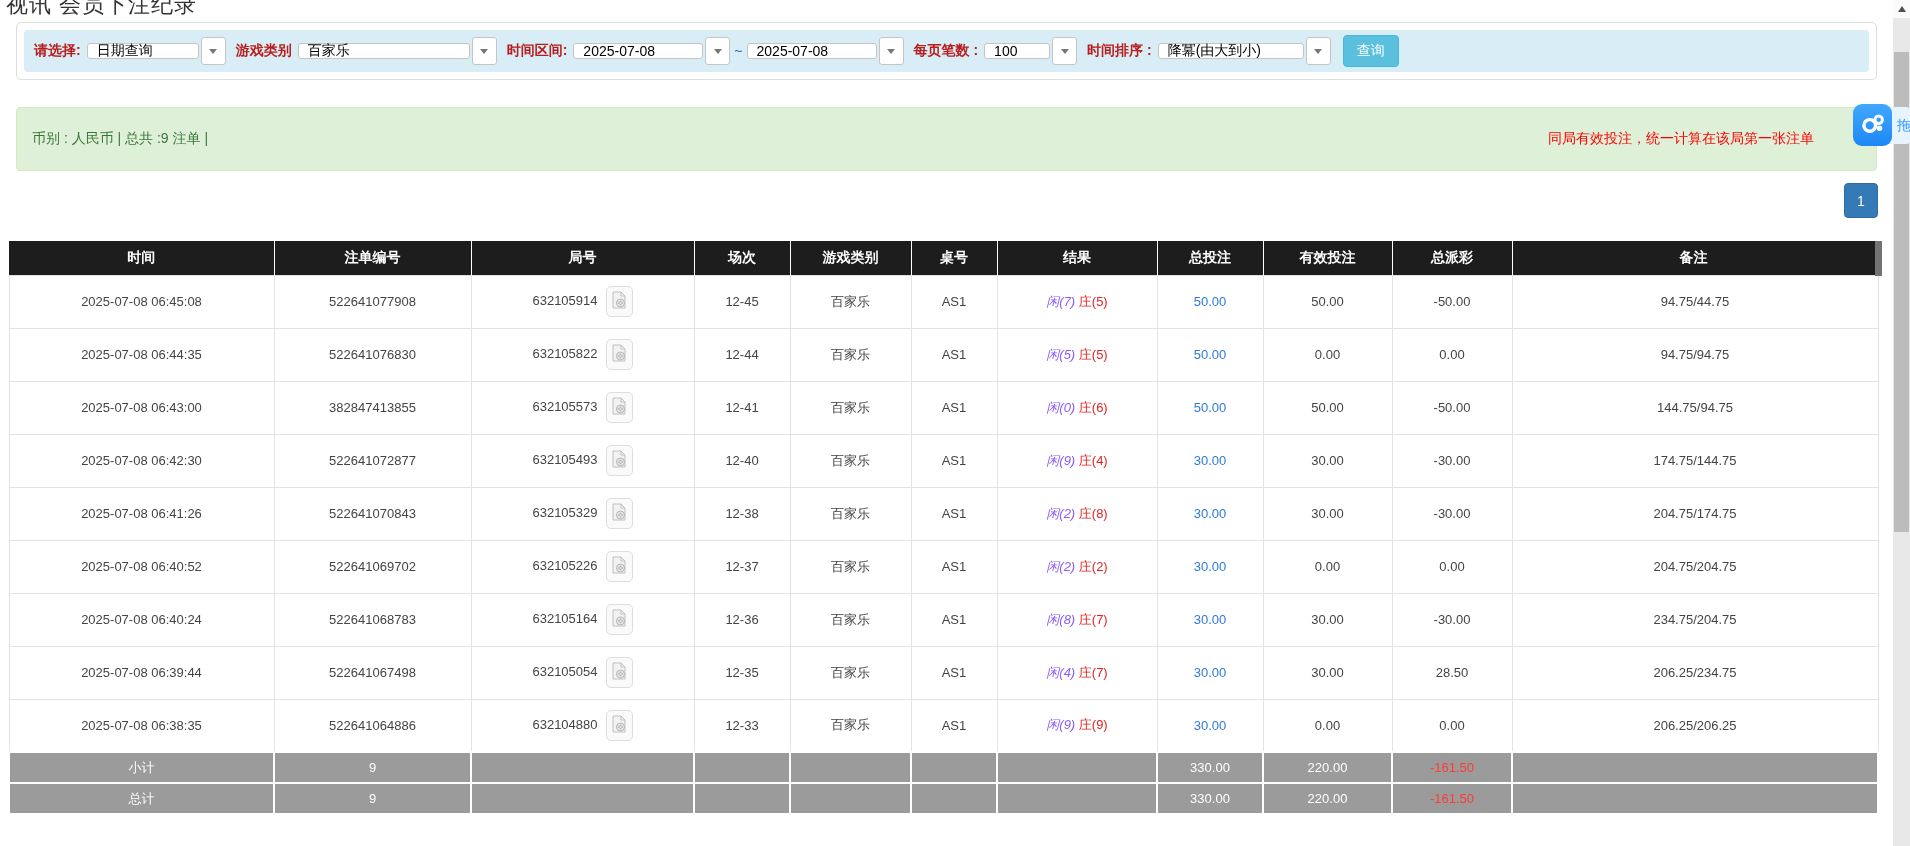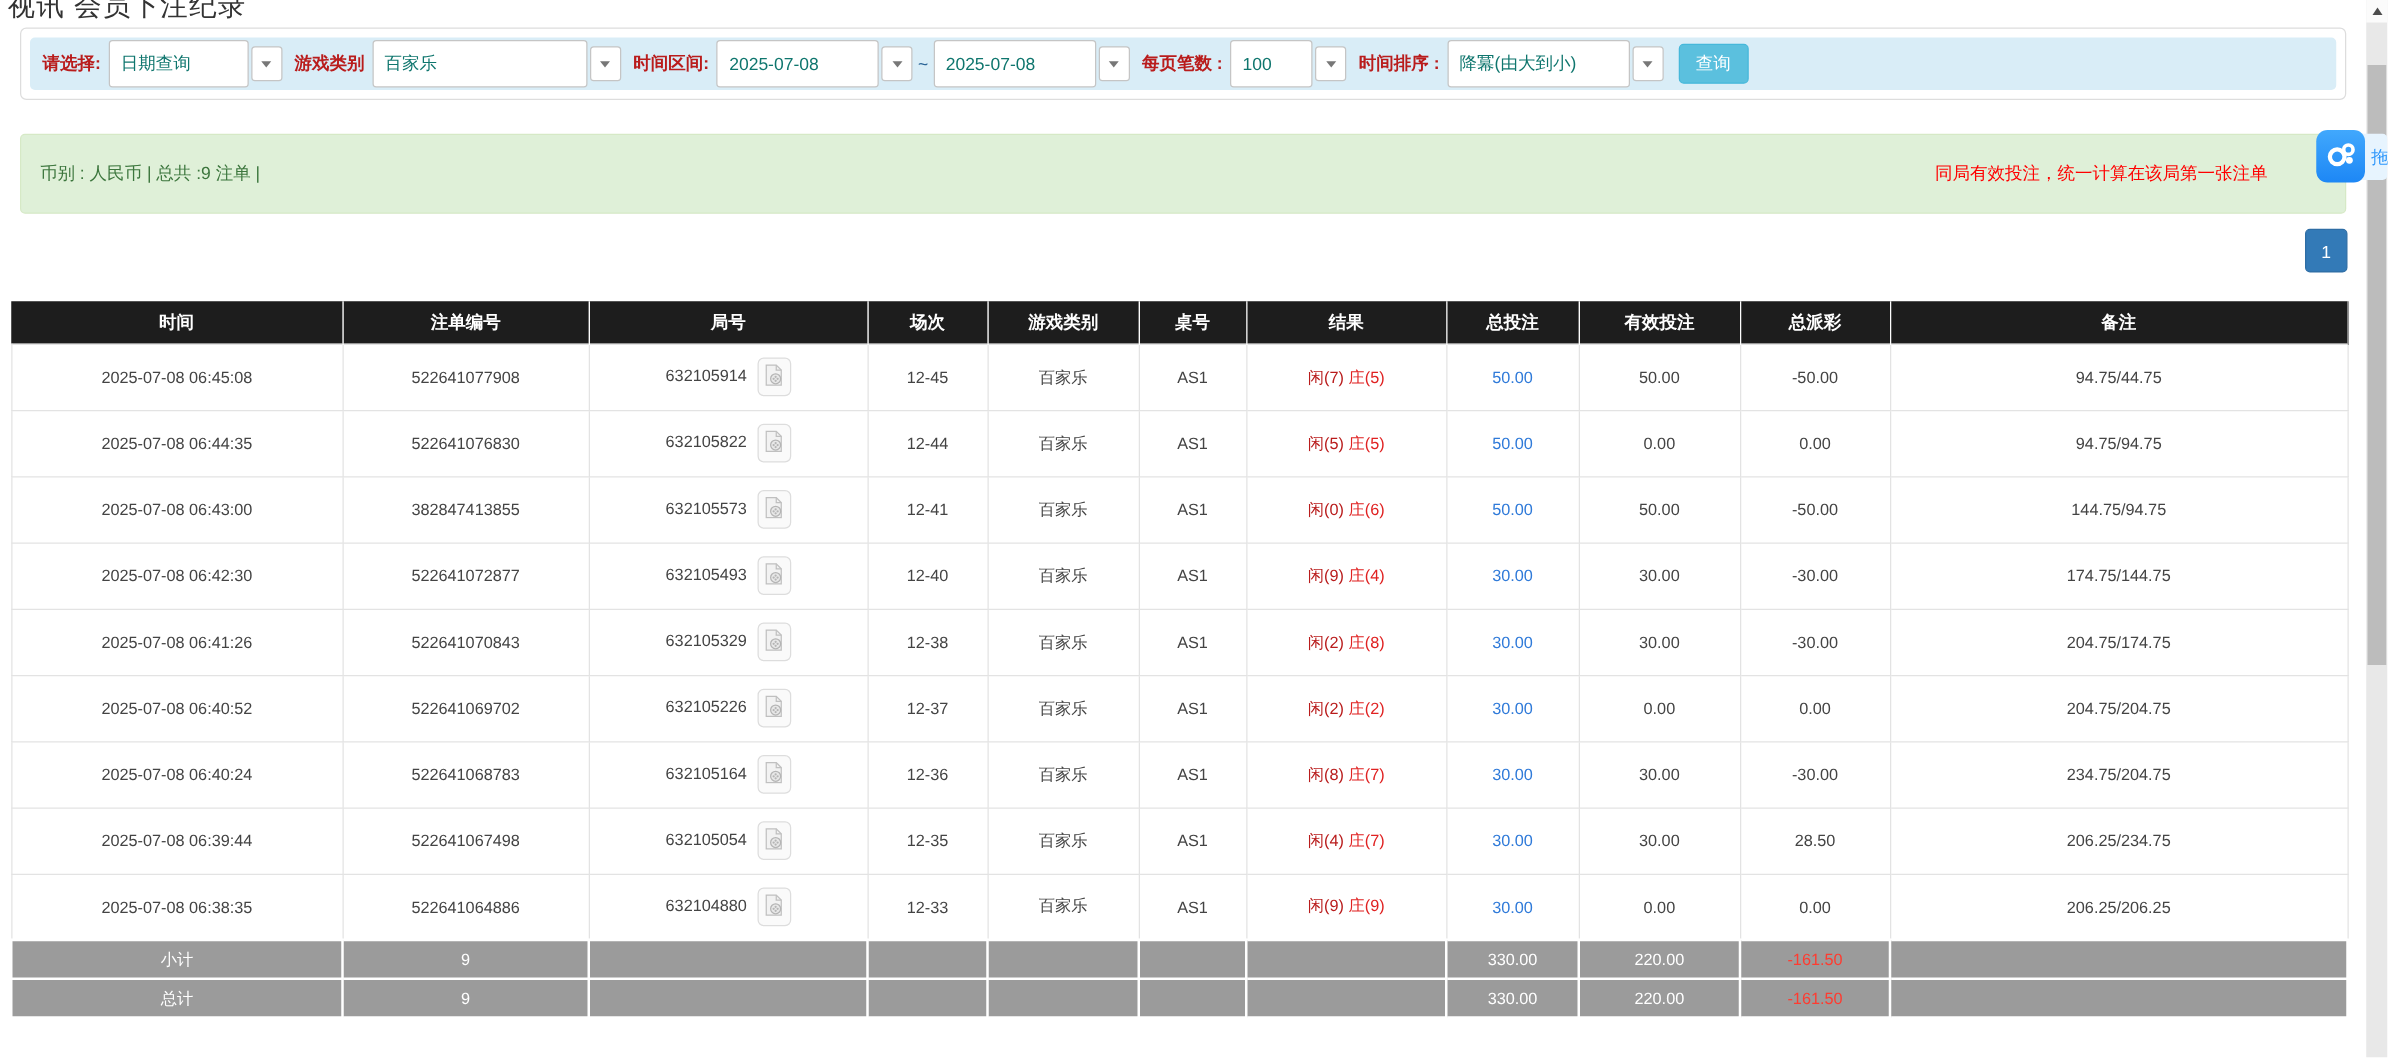--- a/index.html
+++ b/index.html
@@ -9,22 +9,22 @@
 
   .page-title { position:absolute; left:6px; top:-10px; font-size:22px; color:#333; letter-spacing:1px; }
 
   
   .filter-wrap { position:absolute; left:16px; top:22px; width:1861px; height:58px;
     background:#fff; border:1px solid #ddd; border-radius:5px; }
   .filter-bar { position:absolute; left:7px; right:7px; top:7px; bottom:7px;
     background:#d9edf7; border-radius:4px; display:flex; align-items:center; padding:0 10px; }
   .f-label { font-size:14px; font-weight:bold; color:#b91c1c; margin:0 6px 0 10px; white-space:nowrap; }
   .sel { display:inline-flex; align-items:center; }
-  .sel-value { height:38px; background:#fff; border:1px solid #c5c5c5; border-radius:3px;
-    font-size:14px; color:#0f766e; display:flex; align-items:center; padding:0 9px; }
+  .sel-value { height:16px; background:#fff; border:1px solid #c5c5c5; border-radius:3px;
+    font-size:14px; color:#000000; display:flex; align-items:center; padding:0 9px; }
   .sel-btn { width:25px; height:28px; margin-left:2px; background:#fff; border:1px solid #c5c5c5;
     border-radius:3px; display:flex; align-items:center; justify-content:center; cursor:pointer; }
   .caret { width:0; height:0; border-left:4px solid transparent; border-right:4px solid transparent;
     border-top:5px solid #777; }
   .tilde { font-size:14px; color:#2a6496; margin:0 4px; }
   .btn-search { margin-left:12px; background:#5bc0de; border:1px solid #46b8da; color:#fff;
     font-size:14px; padding:6px 13px; border-radius:4px; cursor:pointer; }
 
   
   .summary-bar { position:absolute; left:16px; top:107px; width:1861px; height:64px;
@@ -44,25 +44,25 @@
   
   .page-btn { position:absolute; left:1844px; top:183px; width:34px; height:35px;
     background:#337ab7; border:1px solid #2e6da4; border-radius:4px; color:#fff;
     font-size:14px; display:flex; align-items:center; justify-content:center; cursor:pointer; }
 
   
   table.bets { position:absolute; left:8px; top:241px; width:1869px;
     border-collapse:collapse; table-layout:fixed; }
   table.bets th { height:34px; background:#1d1d1d; color:#fff; font-size:14px; font-weight:bold;
     border-right:1px solid #fdfdfd; text-align:center; }
-  table.bets th:last-child { border-right:1px solid #737373; }
+  table.bets th:last-child { border-right:7px solid #737373; }
   table.bets td { height:53px; border:1px solid #e3e3e3; background:#fff; text-align:center;
     font-size:13px; color:#444; }
   td .num-blue { color:#2f7ad9; cursor:pointer; }
-  .res-player { color:#b91c1c; }
+  .res-player { color:#8b5cf6;font-style:italic; }
   .res-banker { color:#e02222; }
   td.neg { color:#e02222; }
   .icon-btn { display:inline-flex; align-items:center; justify-content:center; width:27px; height:31px;
     border:1px solid #ddd; border-radius:5px; background:#fafafa; vertical-align:middle;
     margin-left:8px; cursor:pointer; }
   tr.foot td { height:31px; background:#9b9b9b; color:#fff; border:2px solid #fff; font-size:13px; }
   tr.foot td.neg { color:#ff3b30; }
 
   
   .scrollbar { position:absolute; right:0; top:0; width:17px; height:846px; background:#e8e8e8; z-index:30; }

